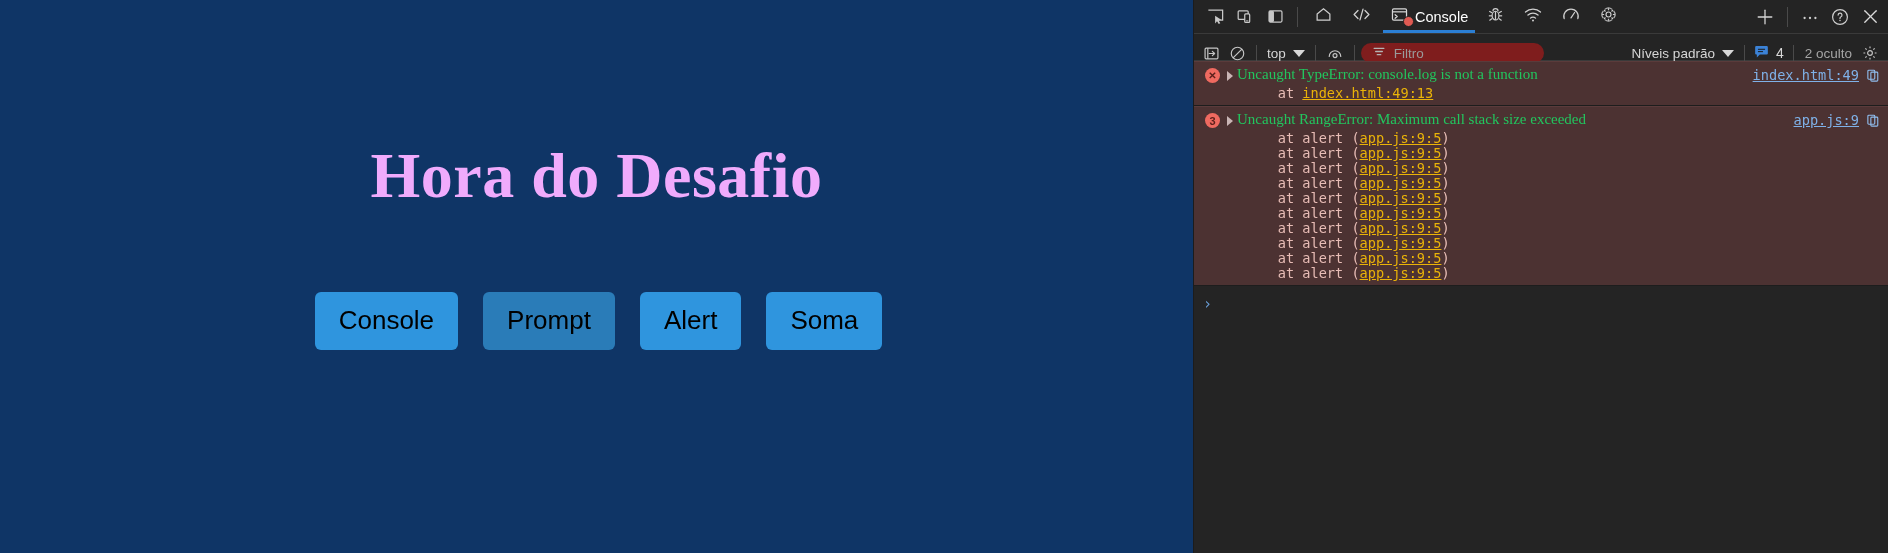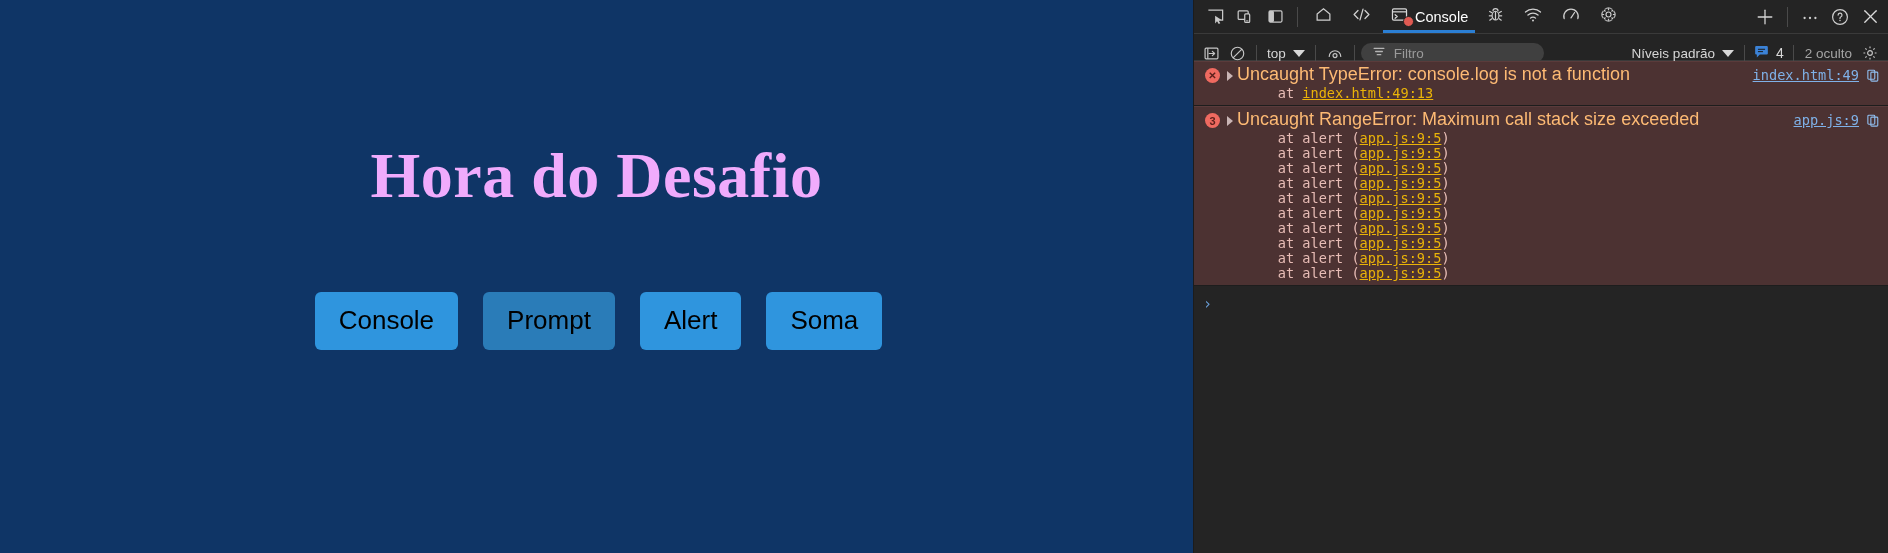--- a/index.html
+++ b/index.html
@@ -189,21 +189,21 @@
   .caret {
     width: 0; height: 0;
     border-left: 6px solid transparent;
     border-right: 6px solid transparent;
     border-top: 7px solid #d8d8d8;
   }
   .fb-filter {
     display: flex;
     align-items: center;
     gap: 8px;
-    background: #404040;
+    background: #7f1d1d;
     border-radius: 11px;
     height: 20px;
     padding: 0 12px 0 11px;
     min-width: 160px;
     flex: 0 0 auto;
     cursor: text;
   }
   .fb-filter .ph {
     font-size: 13.5px;
     color: #9a9a9a;
@@ -271,24 +271,24 @@
   .err-tri {
     width: 0; height: 0;
     border-top: 5px solid transparent;
     border-bottom: 5px solid transparent;
     border-left: 6px solid #c9b5b5;
     margin: 5px 4px 0 2px;
     flex: 0 0 auto;
     cursor: pointer;
   }
   .err-msg {
-    font-family: Liberation Sans, sans-serif;
-    font-size: 18px;
+    font-family: Liberation Serif, serif;
+    font-size: 15px;
     line-height: 15px;
-    color: #fdba74;
+    color: #22c55e;
     white-space: pre;
     padding-top: 1px;
     flex: 1 1 auto;
   }
   .err-src {
     font-family: "DejaVu Sans Mono", "Liberation Mono", monospace;
     font-size: 13.6px;
     color: #7fb1e8;
     text-decoration: underline;
     white-space: nowrap;

